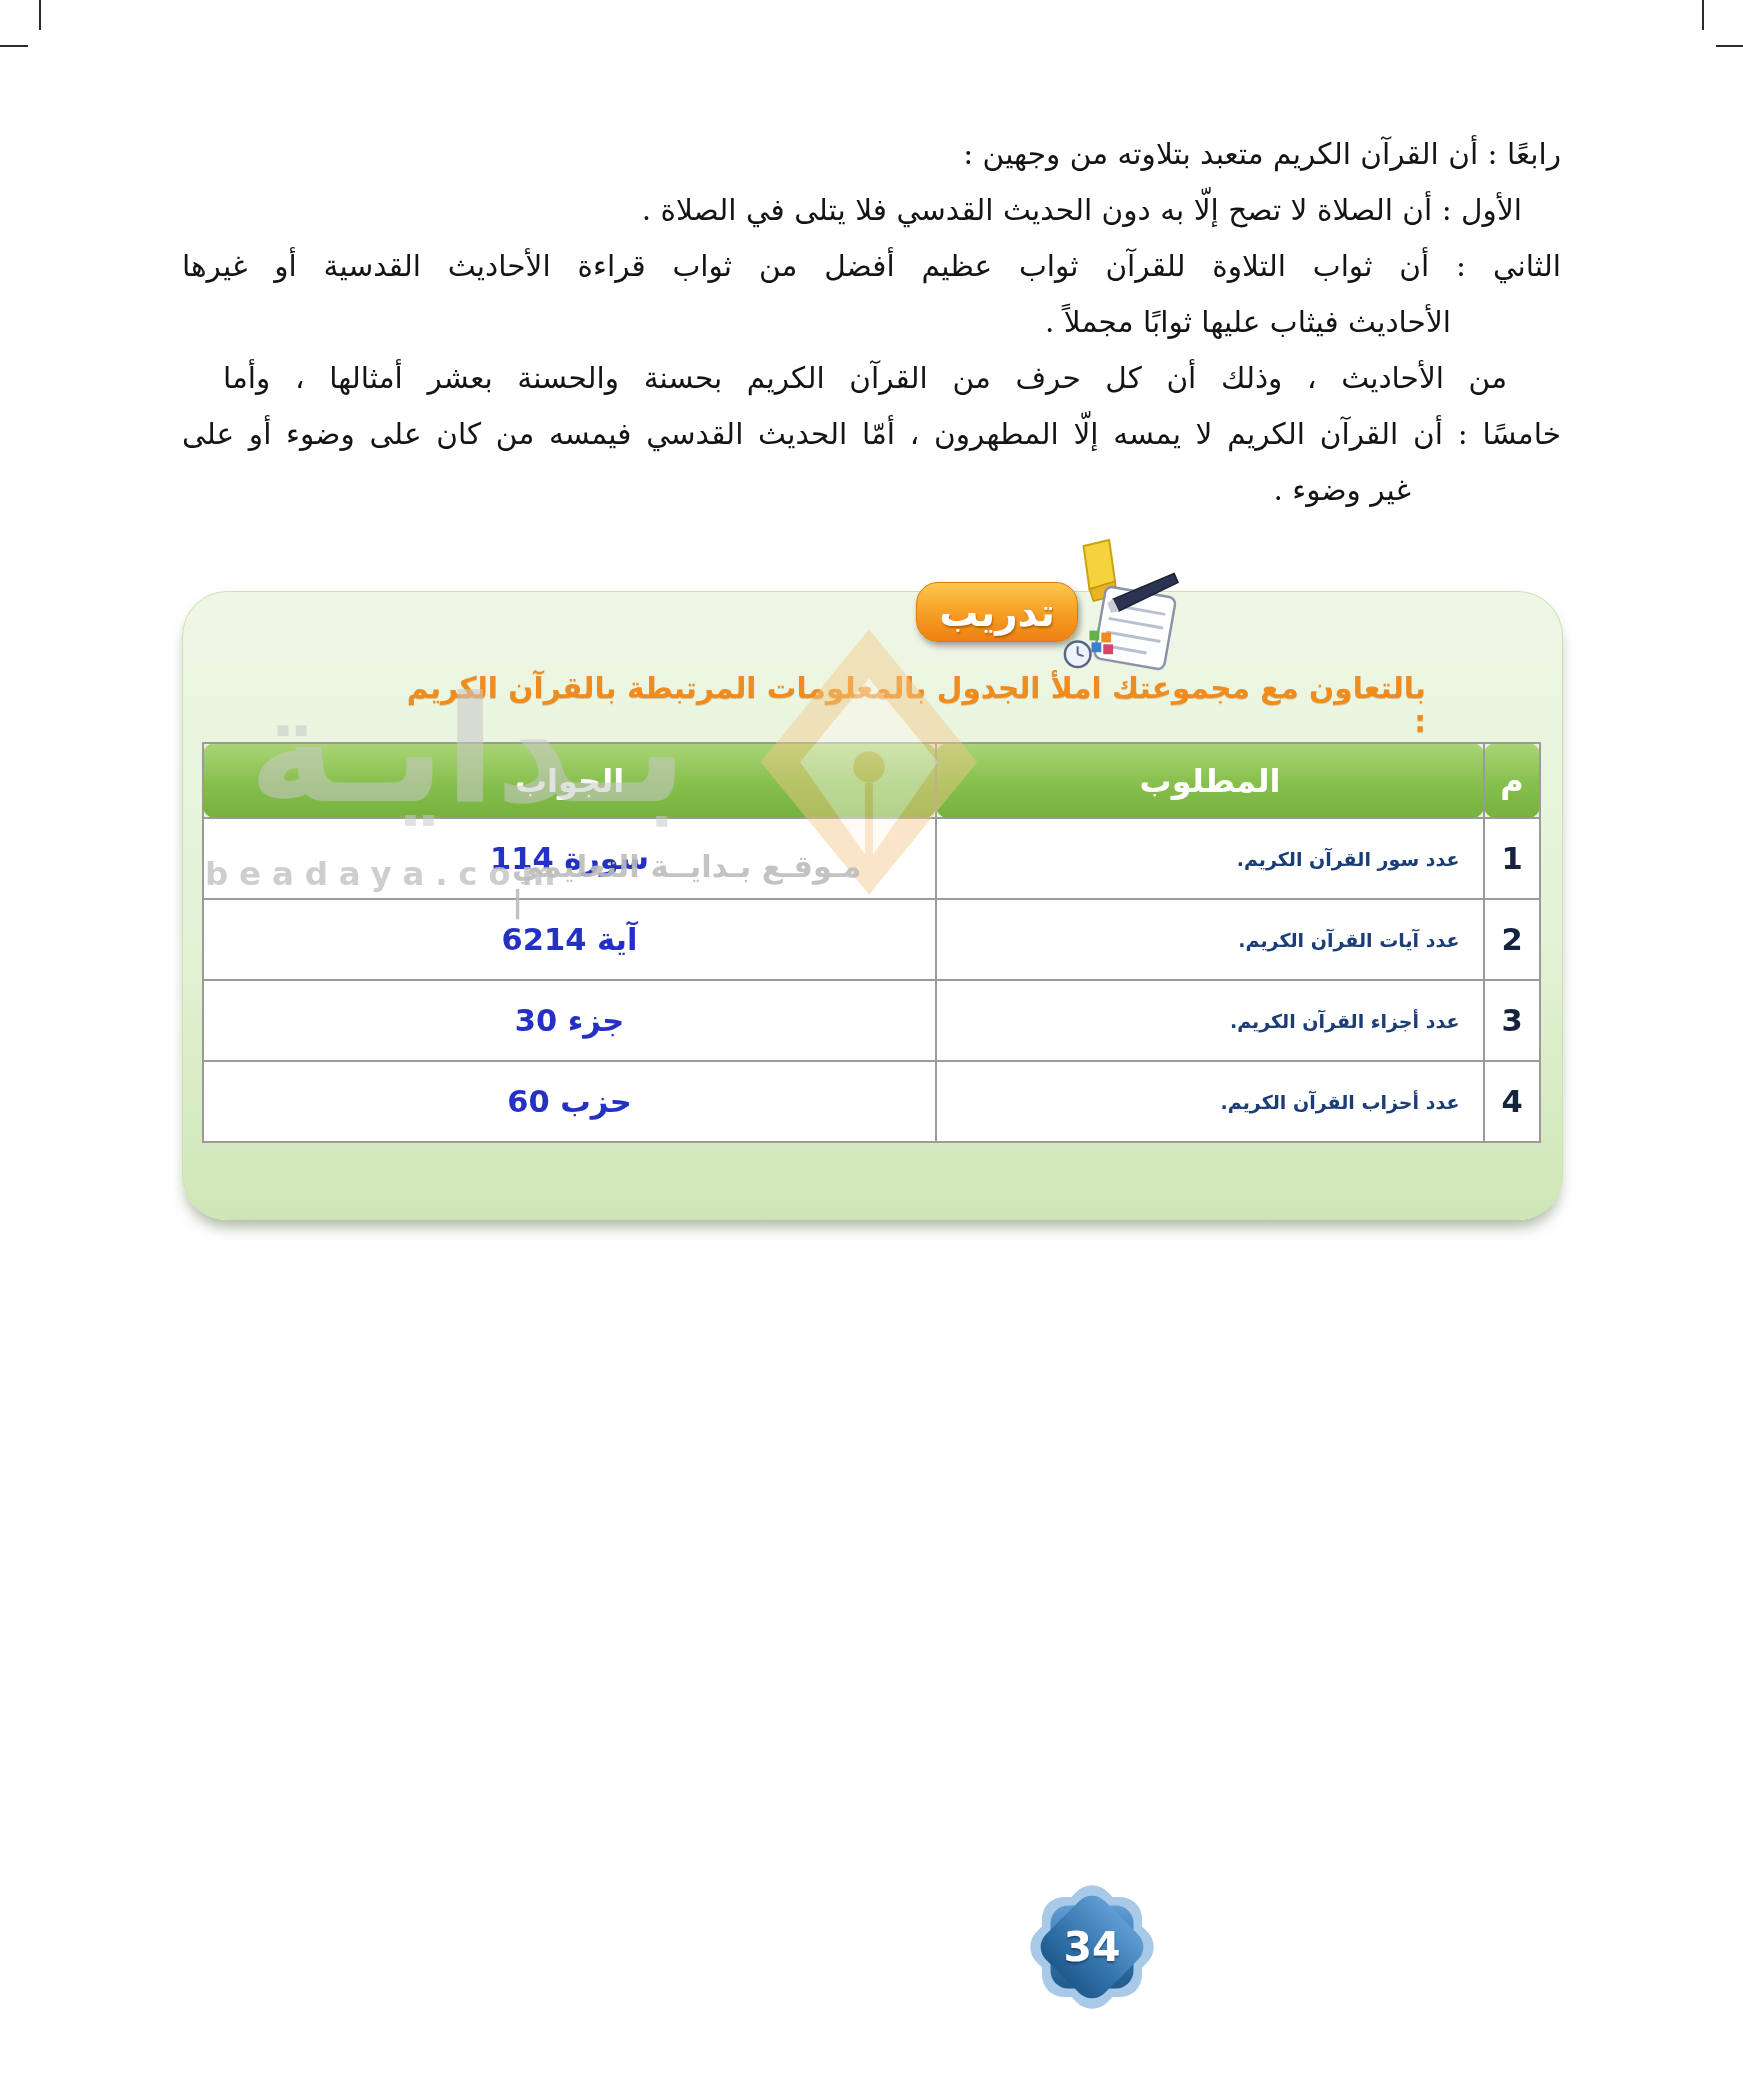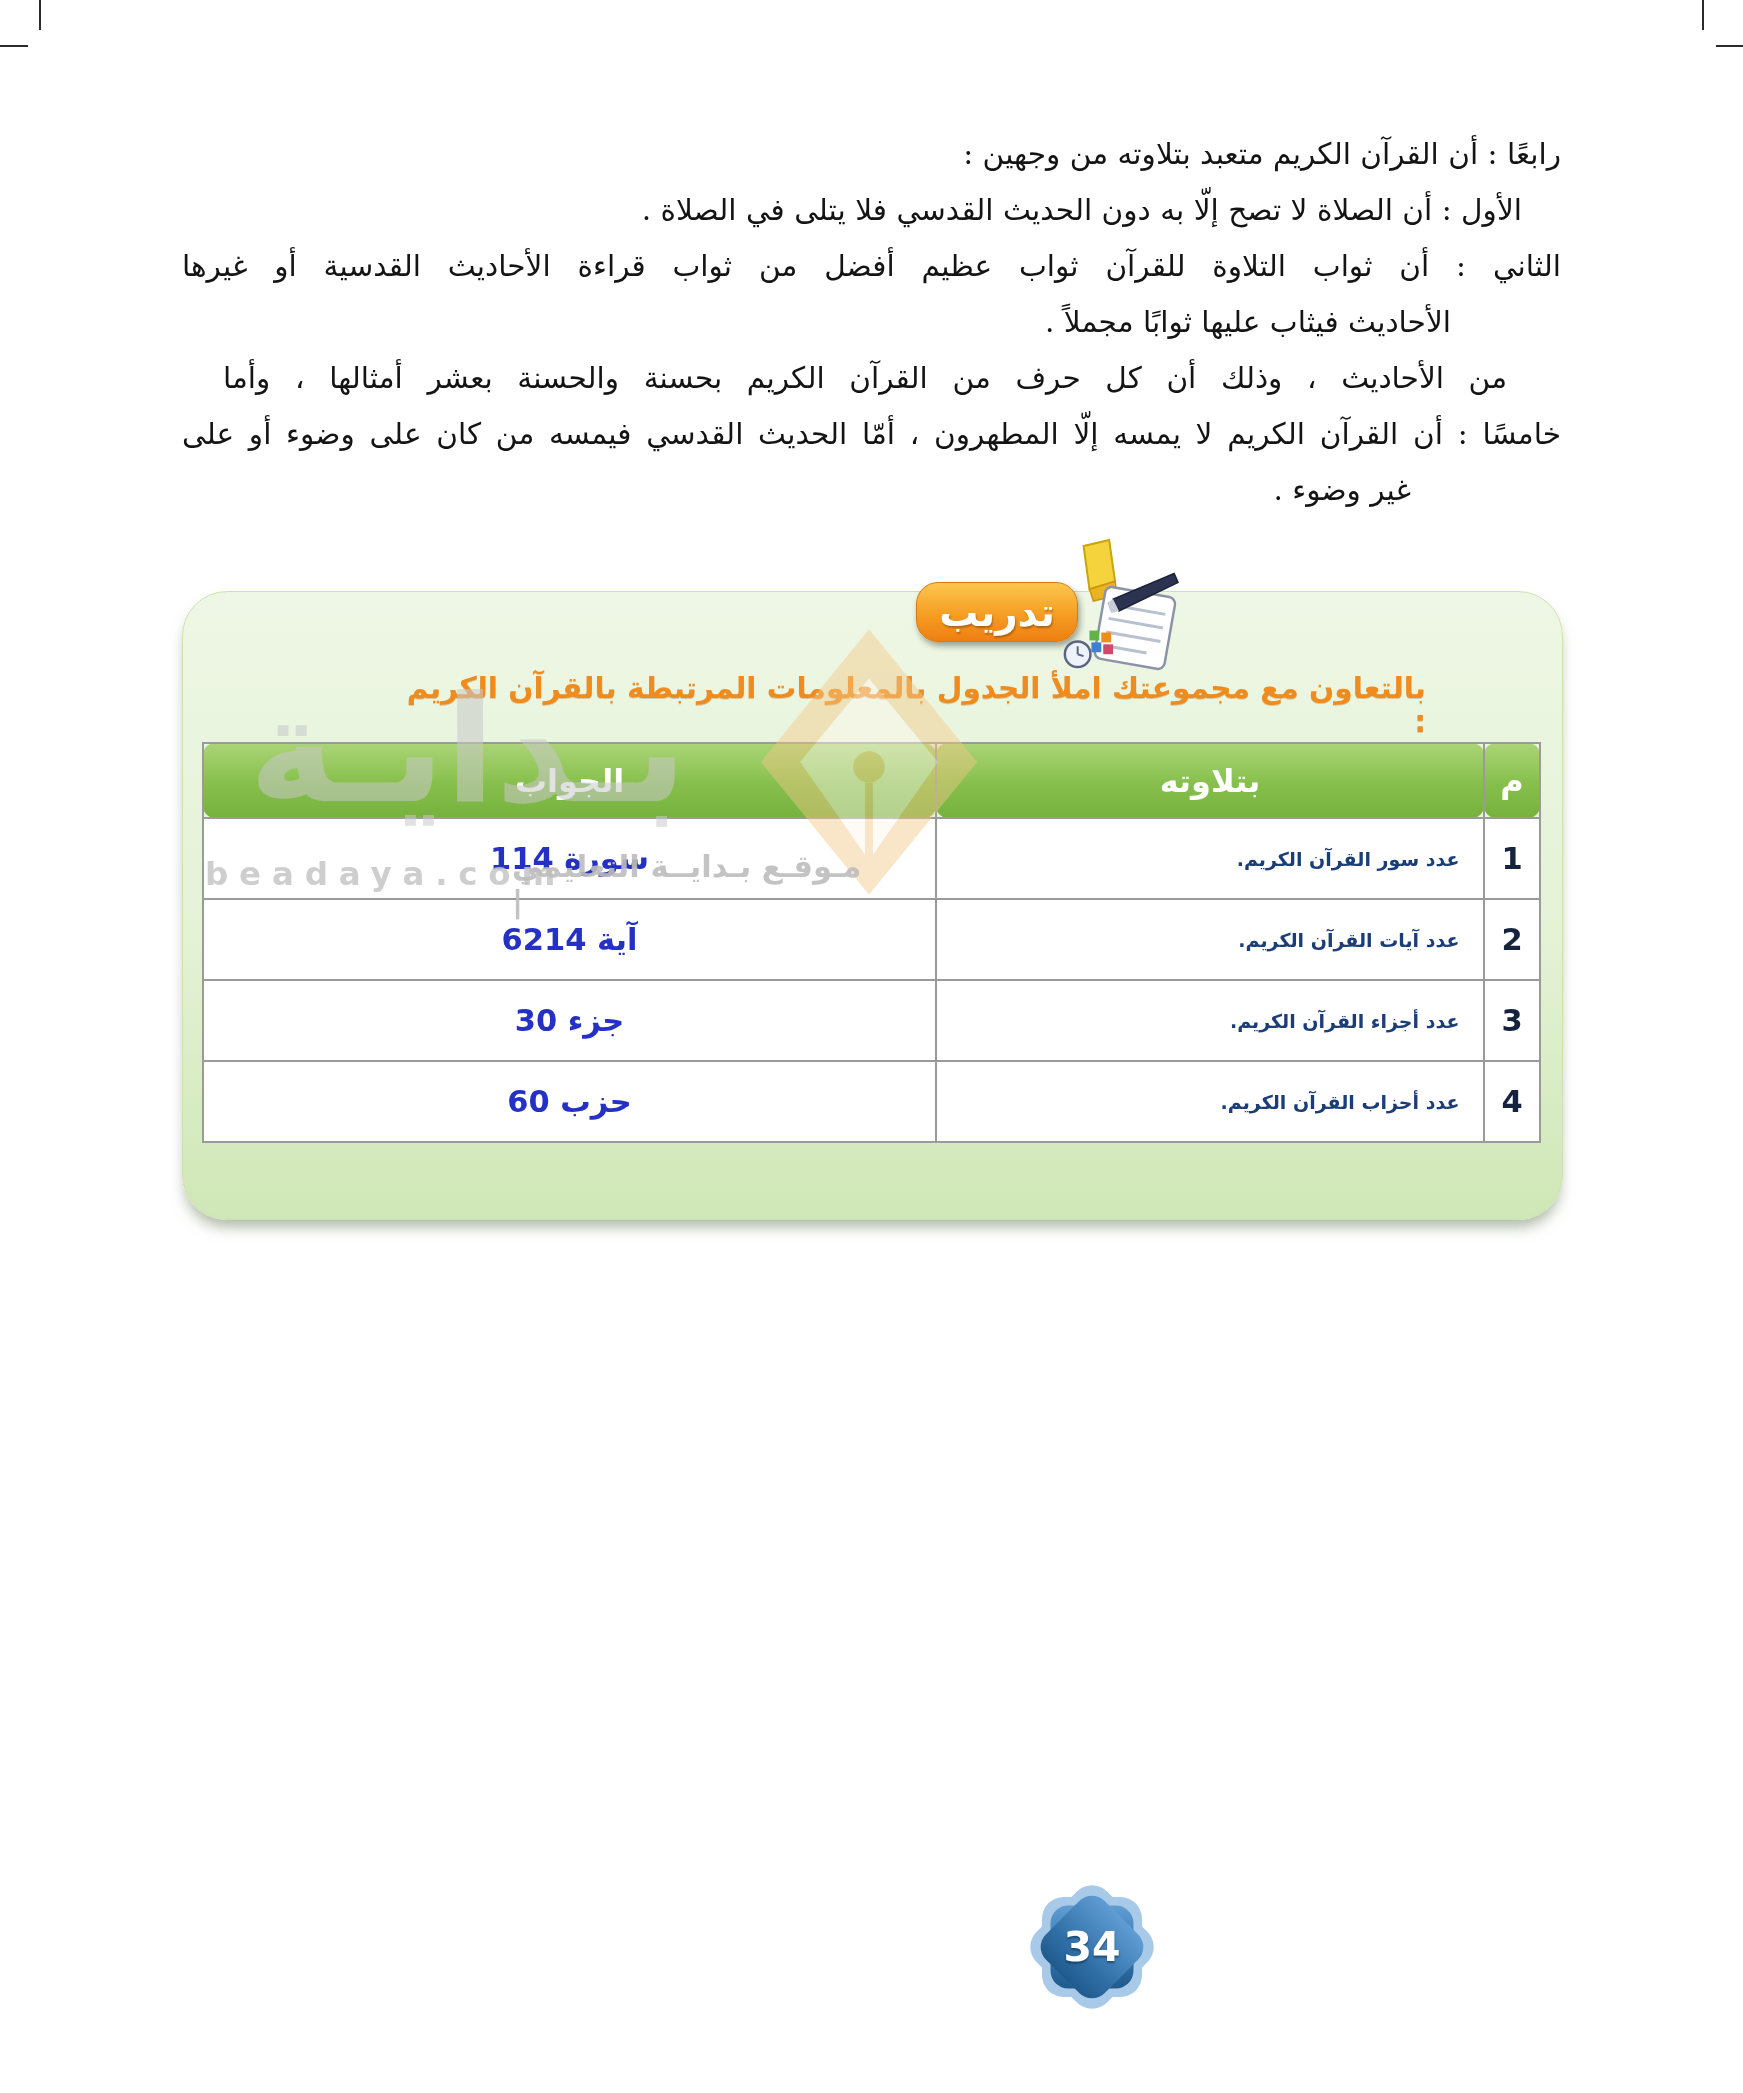--- a/index.html
+++ b/index.html
@@ -164,21 +164,21 @@
 
   <table class="qtable">
     <colgroup>
         <col style="width:56px">
         <col style="width:548px">
         <col style="width:733px">
       </colgroup>
     <thead>
       <tr>
         <th>م</th>
-        <th>بتلاوته</th>
+        <th>المطلوب</th>
         <th>الجواب</th>
       </tr>
     </thead>
     <tbody>
       <tr>
         <td class="cell-num">1</td>
         <td class="cell-req">عدد سور القرآن الكريم.</td>
         <td class="cell-ans">114 سورة</td>
       </tr>
       <tr>

